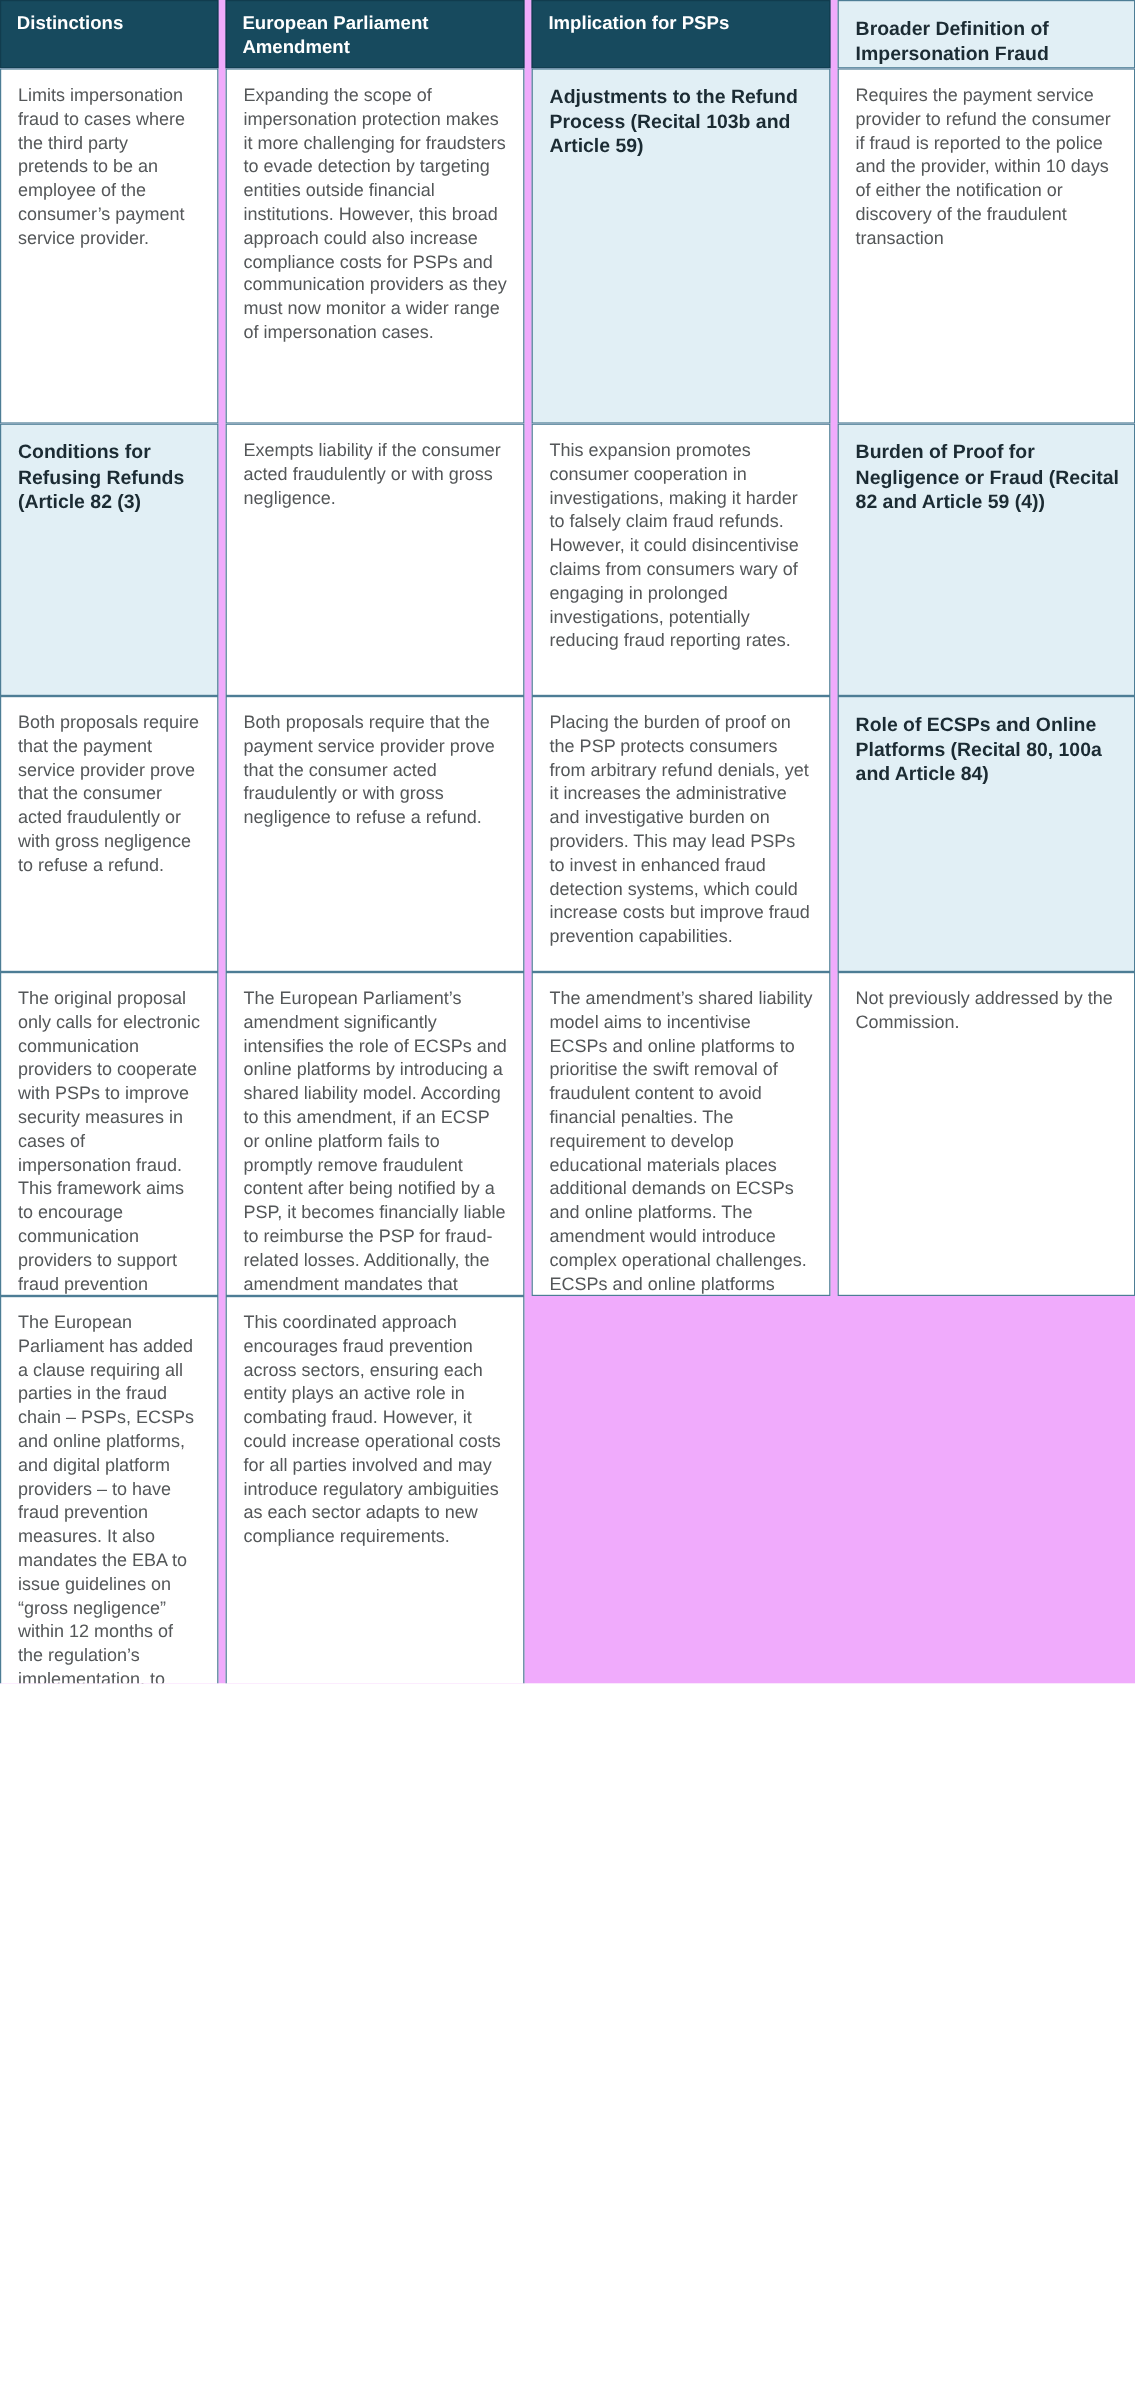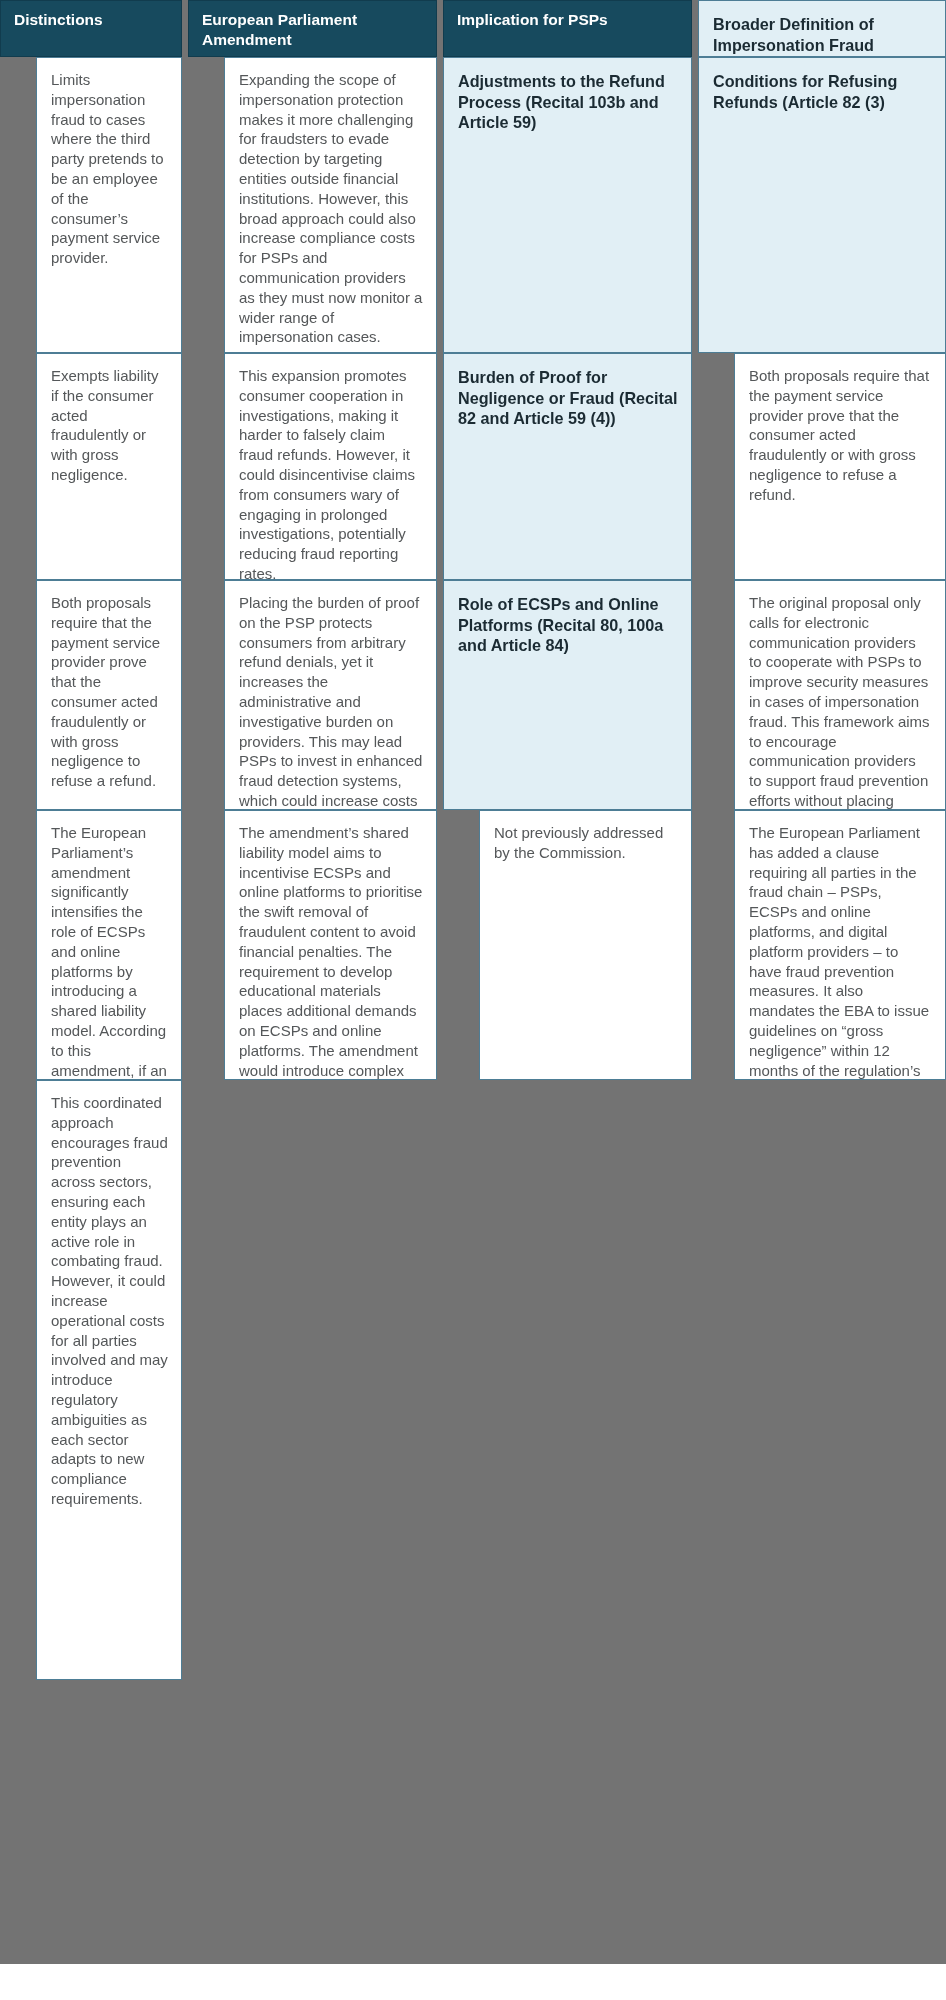--- a/index.html
+++ b/index.html
@@ -1,19 +1,19 @@
 <!DOCTYPE html>
 <html lang="en"><head>
 <meta charset="utf-8">
 <style>
   html,body{margin:0;padding:0;background:#ffffff;}
   .page{
     position:relative;
-    width:946px;height:1964px;
-    background:#737373;
+    width:946px;height:1403px;
+    background:#f0abfc;
     font-family:"Liberation Sans","DejaVu Sans",sans-serif;
     overflow:hidden;
   }
   .tbl{
     display:grid;
     grid-template-columns:182px 249px 249px 248px;
     grid-template-rows:57px 296px 227px 230px 270px 600px 308px;
     column-gap:6px;
     width:946px;
     box-sizing:border-box;
@@ -40,21 +40,20 @@
     font-size:16.2px;
     line-height:1.28;
     padding:13px 12px 10px 14px;
   }
   .body-cell{
     color:#545759;
     font-size:15px;
     line-height:1.32;
     padding:12px 13px 24px 14px;
     hyphens:auto;
-    margin-left:36px;
     -webkit-hyphens:auto;
   }
   .partial-bar{
     position:absolute;
     left:104px;top:1988px;
     width:34px;height:12px;
     background:#174a5e;
   }
 </style>
 </head>
@@ -65,20 +64,21 @@
 
     <div class="cell hdr">Distinctions</div>
     <div class="cell hdr">European Parliament Amendment</div>
     <div class="cell hdr">Implication for PSPs</div>
 
     <div class="cell lbl">Broader Definition of Impersonation Fraud (Article 59)</div>
     <div class="cell body-cell">Limits impersonation fraud to cases where the third party pretends to be an employee of the consumer’s payment service provider.</div>
     <div class="cell body-cell">Expanding the scope of impersonation protection makes it more challenging for fraudsters to evade detection by targeting entities outside financial institutions. However, this broad approach could also increase compliance costs for PSPs and communication providers as they must now monitor a wider range of impersonation cases.</div>
 
     <div class="cell lbl">Adjustments to the Refund Process (Recital 103b and Article 59)</div>
+    <div class="cell body-cell">Requires the payment service provider to refund the consumer if fraud is reported to the police and the provider, within 10 days of either the notification or discovery of the fraudulent transaction</div>
 
     <div class="cell lbl">Conditions for Refusing Refunds (Article 82 (3)</div>
     <div class="cell body-cell">Exempts liability if the consumer acted fraudulently or with gross negligence.</div>
     <div class="cell body-cell">This expansion promotes consumer cooperation in investigations, making it harder to falsely claim fraud refunds. However, it could disincentivise claims from consumers wary of engaging in prolonged investigations, potentially reducing fraud reporting rates.</div>
 
     <div class="cell lbl">Burden of Proof for Negligence or Fraud (Recital 82 and Article 59 (4))</div>
     <div class="cell body-cell">Both proposals require that the payment service provider prove that the consumer acted fraudulently or with gross negligence to refuse a refund.</div>
     <div class="cell body-cell">Both proposals require that the payment service provider prove that the consumer acted fraudulently or with gross negligence to refuse a refund.</div>
     <div class="cell body-cell">Placing the burden of proof on the PSP protects consumers from arbitrary refund denials, yet it increases the administrative and investigative burden on providers. This may lead PSPs to invest in enhanced fraud detection systems, which could increase costs but improve fraud prevention capabilities.</div>
 

